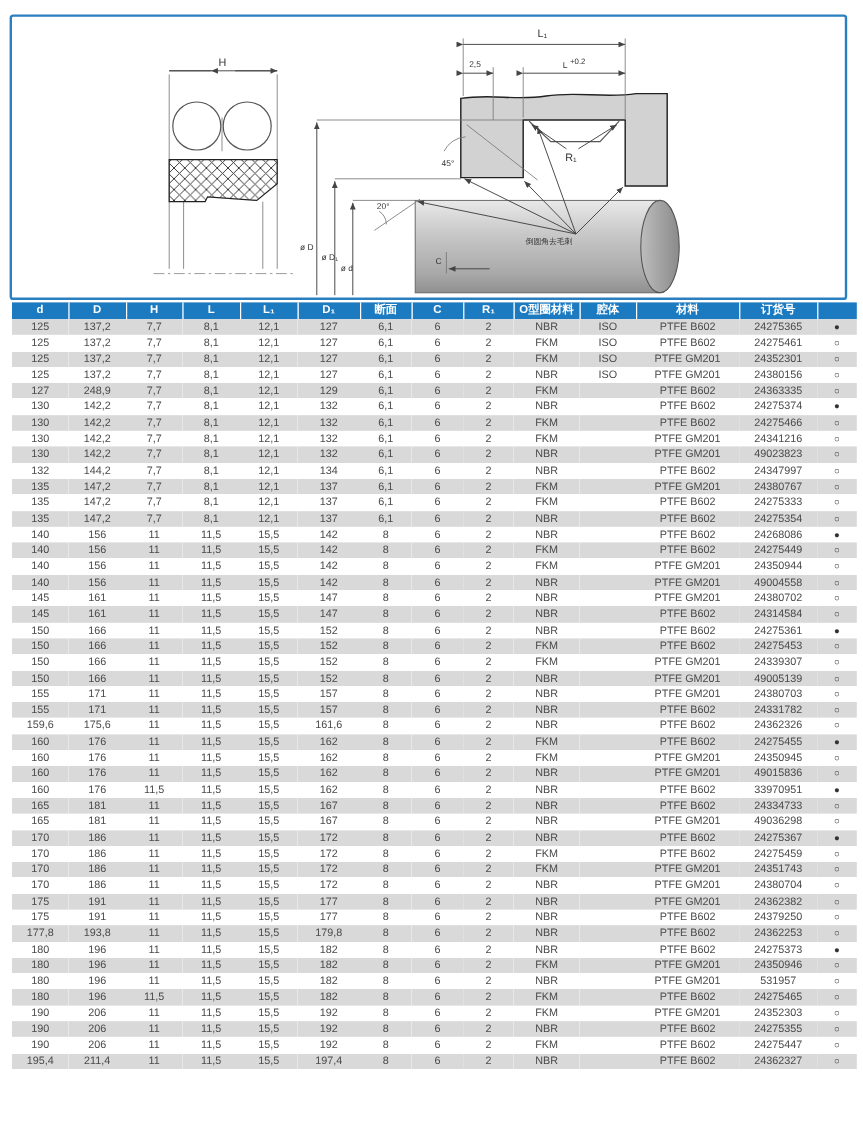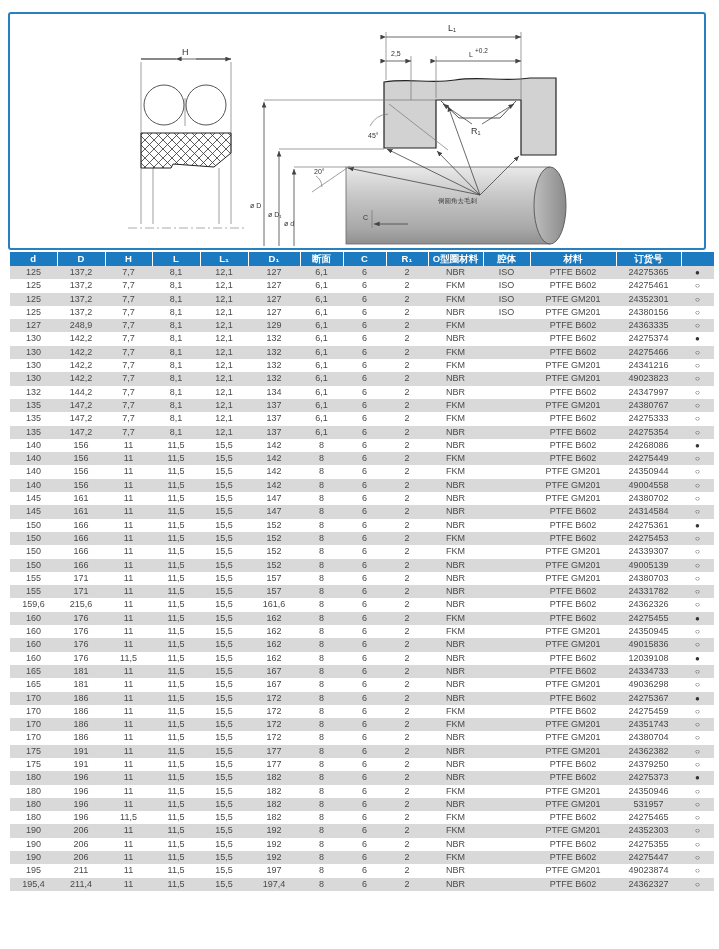--- a/index.html
+++ b/index.html
@@ -570,21 +570,21 @@
           <td>6</td>
           <td>2</td>
           <td>NBR</td>
           <td></td>
           <td>PTFE B602</td>
           <td>24331782</td>
           <td class="mark">○</td>
         </tr>
         <tr>
           <td>159,6</td>
-          <td>215,6</td>
+          <td>175,6</td>
           <td>11</td>
           <td>11,5</td>
           <td>15,5</td>
           <td>161,6</td>
           <td>8</td>
           <td>6</td>
           <td>2</td>
           <td>NBR</td>
           <td></td>
           <td>PTFE B602</td>
@@ -645,21 +645,21 @@
           <td>11,5</td>
           <td>11,5</td>
           <td>15,5</td>
           <td>162</td>
           <td>8</td>
           <td>6</td>
           <td>2</td>
           <td>NBR</td>
           <td></td>
           <td>PTFE B602</td>
-          <td>12039108</td>
+          <td>33970951</td>
           <td class="mark">●</td>
         </tr>
         <tr>
           <td>165</td>
           <td>181</td>
           <td>11</td>
           <td>11,5</td>
           <td>15,5</td>
           <td>167</td>
           <td>8</td>
@@ -777,20 +777,36 @@
           <td>8</td>
           <td>6</td>
           <td>2</td>
           <td>NBR</td>
           <td></td>
           <td>PTFE B602</td>
           <td>24379250</td>
           <td class="mark">○</td>
         </tr>
         <tr>
+          <td>177,8</td>
+          <td>193,8</td>
+          <td>11</td>
+          <td>11,5</td>
+          <td>15,5</td>
+          <td>179,8</td>
+          <td>8</td>
+          <td>6</td>
+          <td>2</td>
+          <td>NBR</td>
+          <td></td>
+          <td>PTFE B602</td>
+          <td>24362253</td>
+          <td class="mark">○</td>
+        </tr>
+        <tr>
           <td>180</td>
           <td>196</td>
           <td>11</td>
           <td>11,5</td>
           <td>15,5</td>
           <td>182</td>
           <td>8</td>
           <td>6</td>
           <td>2</td>
           <td>NBR</td>
@@ -886,36 +902,20 @@
           <td>11,5</td>
           <td>15,5</td>
           <td>192</td>
           <td>8</td>
           <td>6</td>
           <td>2</td>
           <td>FKM</td>
           <td></td>
           <td>PTFE B602</td>
           <td>24275447</td>
-          <td class="mark">○</td>
-        </tr>
-        <tr>
-          <td>195</td>
-          <td>211</td>
-          <td>11</td>
-          <td>11,5</td>
-          <td>15,5</td>
-          <td>197</td>
-          <td>8</td>
-          <td>6</td>
-          <td>2</td>
-          <td>NBR</td>
-          <td></td>
-          <td>PTFE GM201</td>
-          <td>49023874</td>
           <td class="mark">○</td>
         </tr>
         <tr>
           <td>195,4</td>
           <td>211,4</td>
           <td>11</td>
           <td>11,5</td>
           <td>15,5</td>
           <td>197,4</td>
           <td>8</td>

